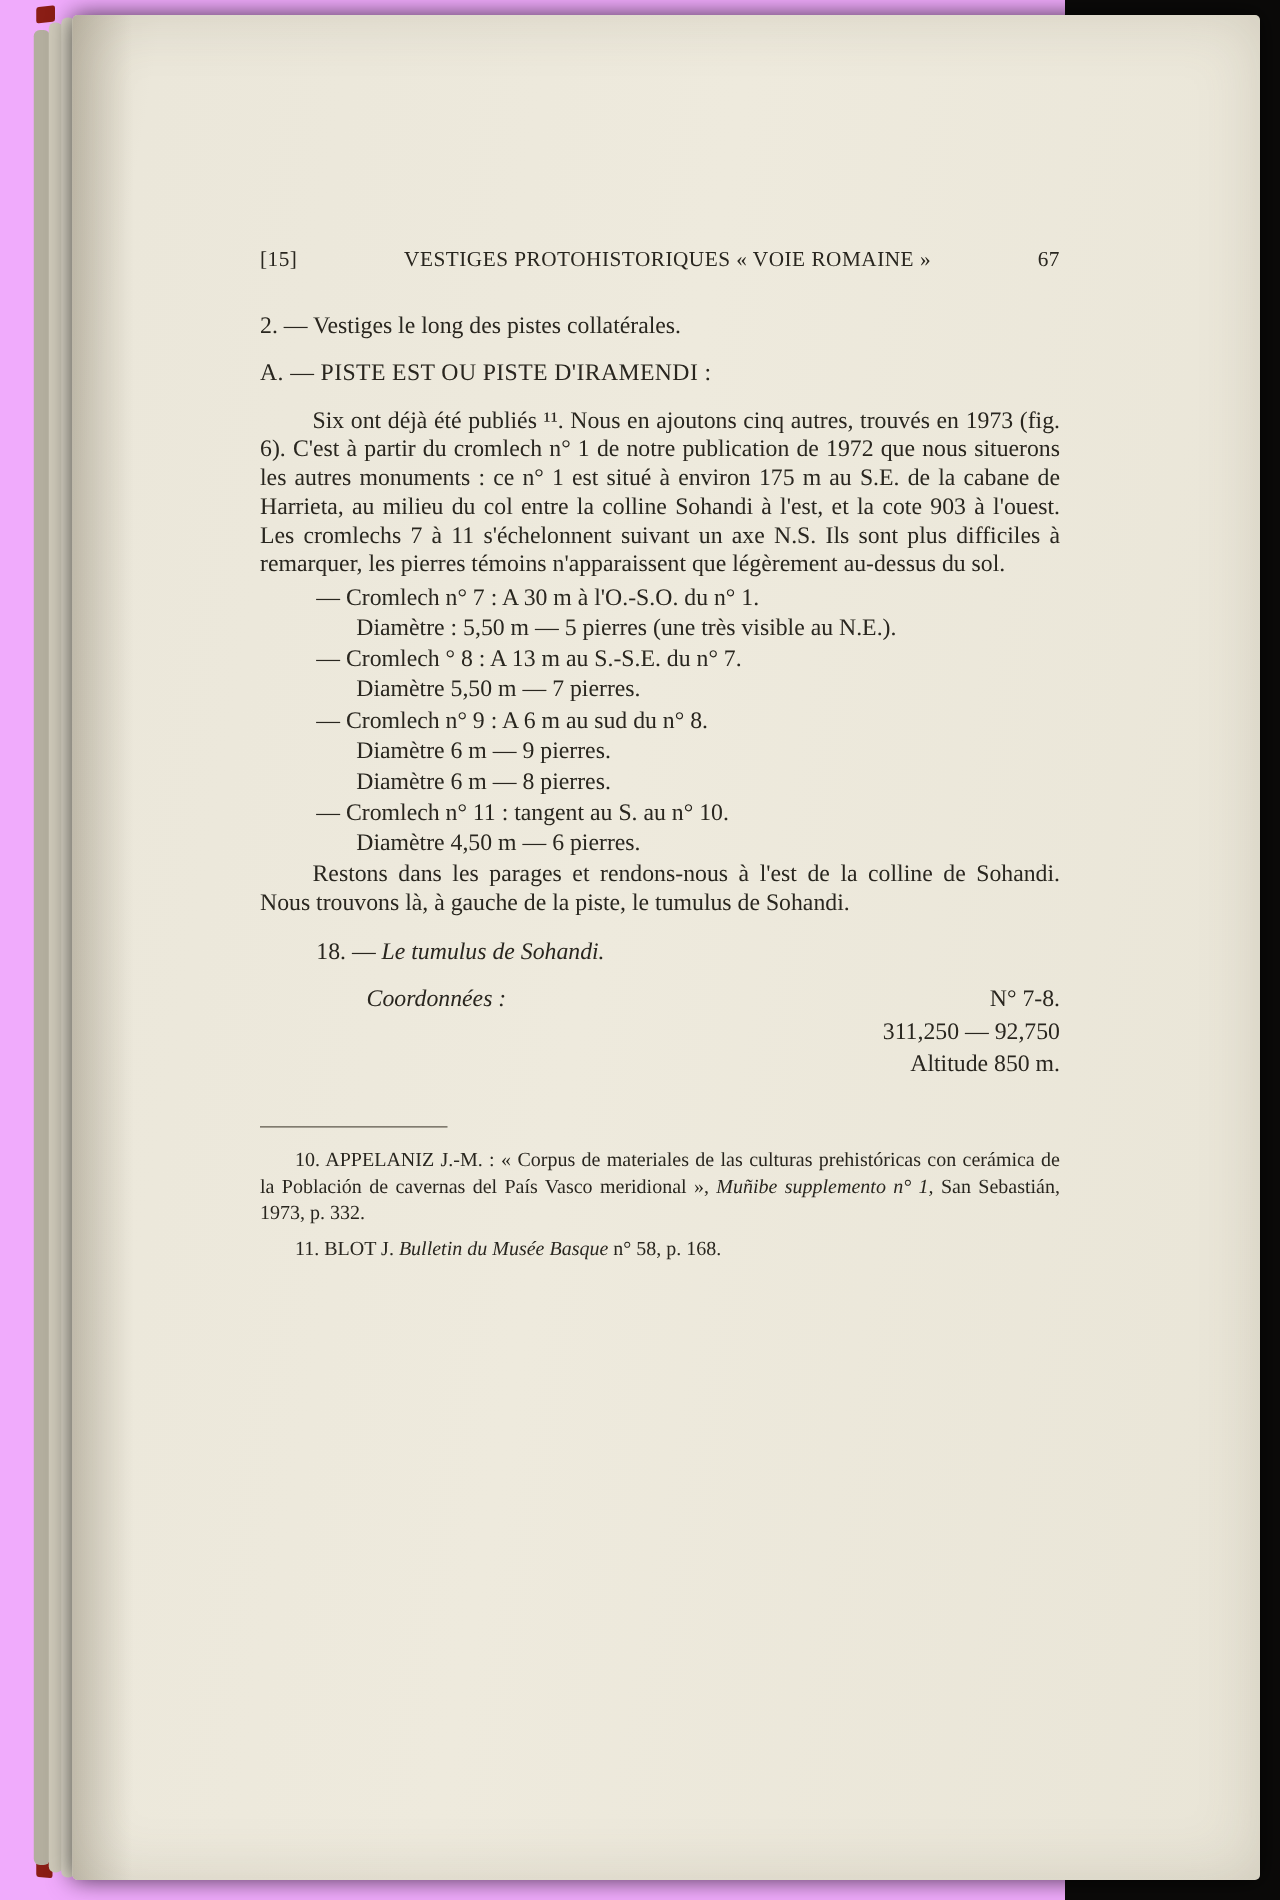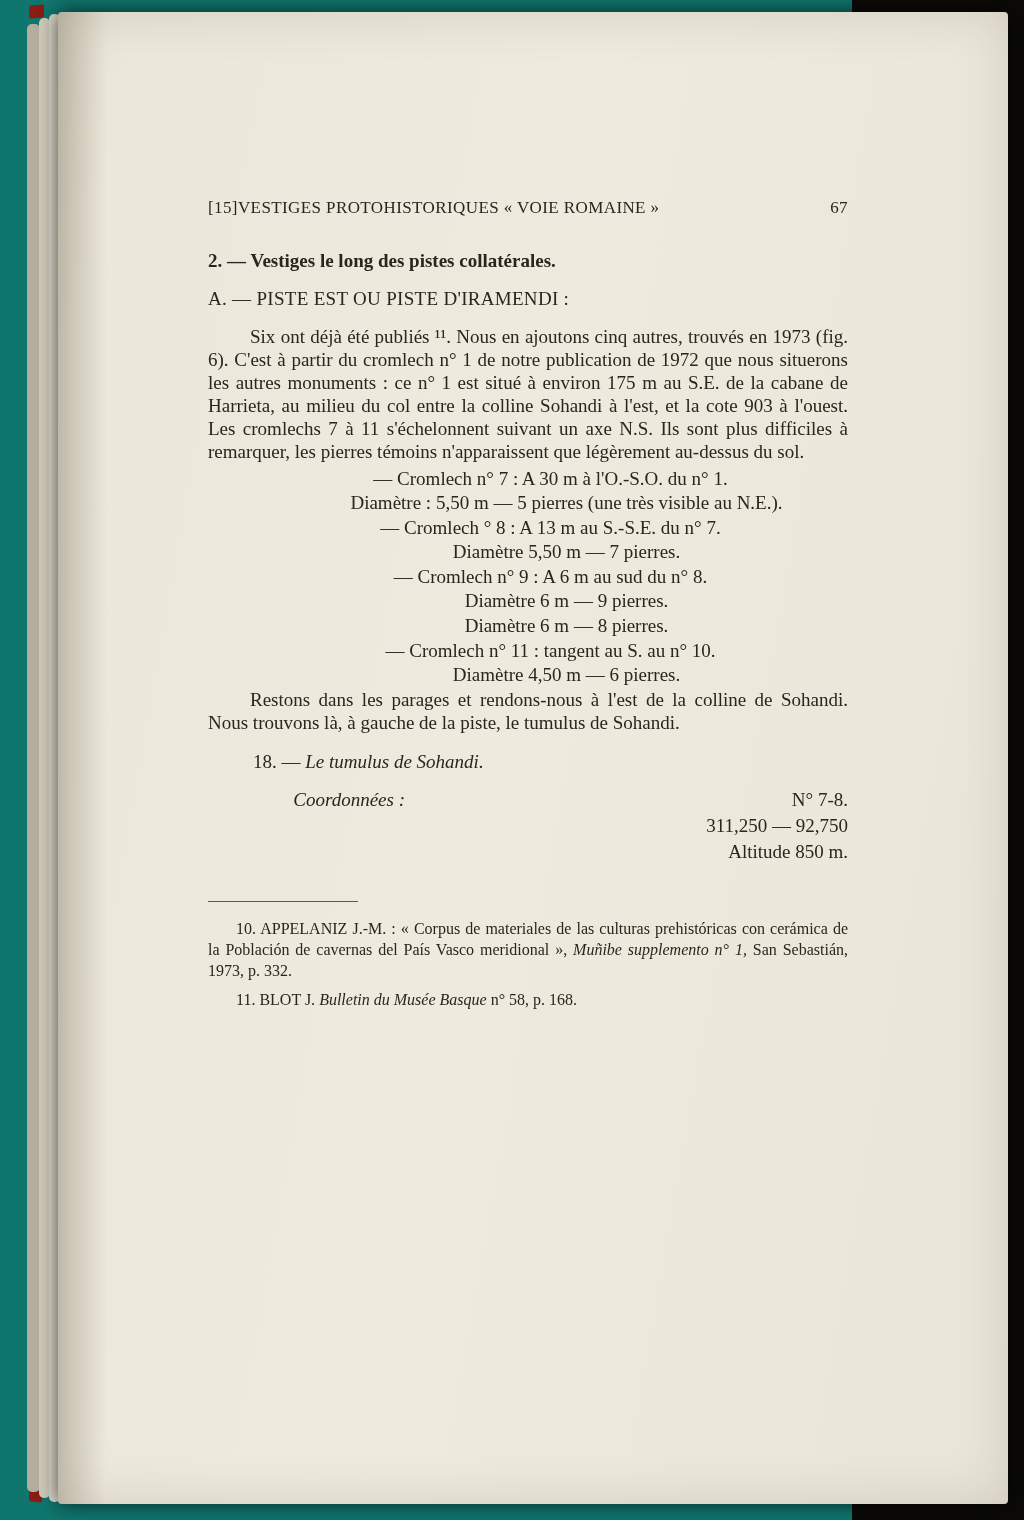--- a/index.html
+++ b/index.html
@@ -7,21 +7,21 @@
     padding: 0;
     background: #0b0a09;
     width: 1024px;
     height: 1520px;
     overflow: hidden;
   }
   .scan {
     position: relative;
     width: 852px;
     height: 1520px;
-    background: #0f766e;
+    background: #f0abfc;
     font-family: "Liberation Serif", "DejaVu Serif", serif;
   }
   .red-mark {
     position: absolute;
     background: #8a1d15;
     z-index: 1;
   }
   .red-mark.top { left: 29px; top: 5px; width: 15px; height: 13px; transform: skewY(-6deg); border-radius: 2px; }
   .red-mark.bottom { left: 29px; top: 1487px; width: 13px; height: 15px; transform: skewY(5deg); border-radius: 2px; }
   .pe { position: absolute; border-radius: 5px; z-index: 2; }
@@ -54,44 +54,44 @@
   .running-header {
     display: flex;
     justify-content: space-between;
     align-items: baseline;
     font-size: 17px;
     letter-spacing: 0.4px;
     margin-bottom: 30px;
     white-space: nowrap;
   }
   .hdr-ref { flex: 0 0 auto; }
-  .hdr-title { flex: 1 1 auto; text-align: left; }
+  .hdr-title { flex: 1 1 auto; text-align: center; }
   .hdr-page { flex: 0 0 auto; }
   p { margin: 0; }
   .para {
     text-align: justify;
     text-indent: 42px;
     margin-bottom: 16px;
   }
   .para.noindent { text-indent: 0; margin-bottom: 30px; }
   .heading-bold {
-    font-weight: bold;
+    font-weight: normal;
     margin-bottom: 15px;
   }
   .heading-caps {
     margin-bottom: 15px;
     letter-spacing: 0.3px;
   }
   .subitem-heading {
     padding-left: 45px;
     margin-bottom: 14px;
   }
   .it { font-style: italic; }
   .para-six { margin-bottom: 4px; }
-  .cromlech-list { line-height: 24px; text-align: center; }
+  .cromlech-list { line-height: 24px; }
   .cl-item { margin-bottom: 1px; }
   .cl-line1 { padding-left: 45px; }
   .cl-line2 { padding-left: 77px; }
   .para-restons { margin-bottom: 16px; }
   .coords {
     display: flex;
     align-items: flex-start;
     line-height: 26px;
     padding-left: 2px;
     text-align: right;

